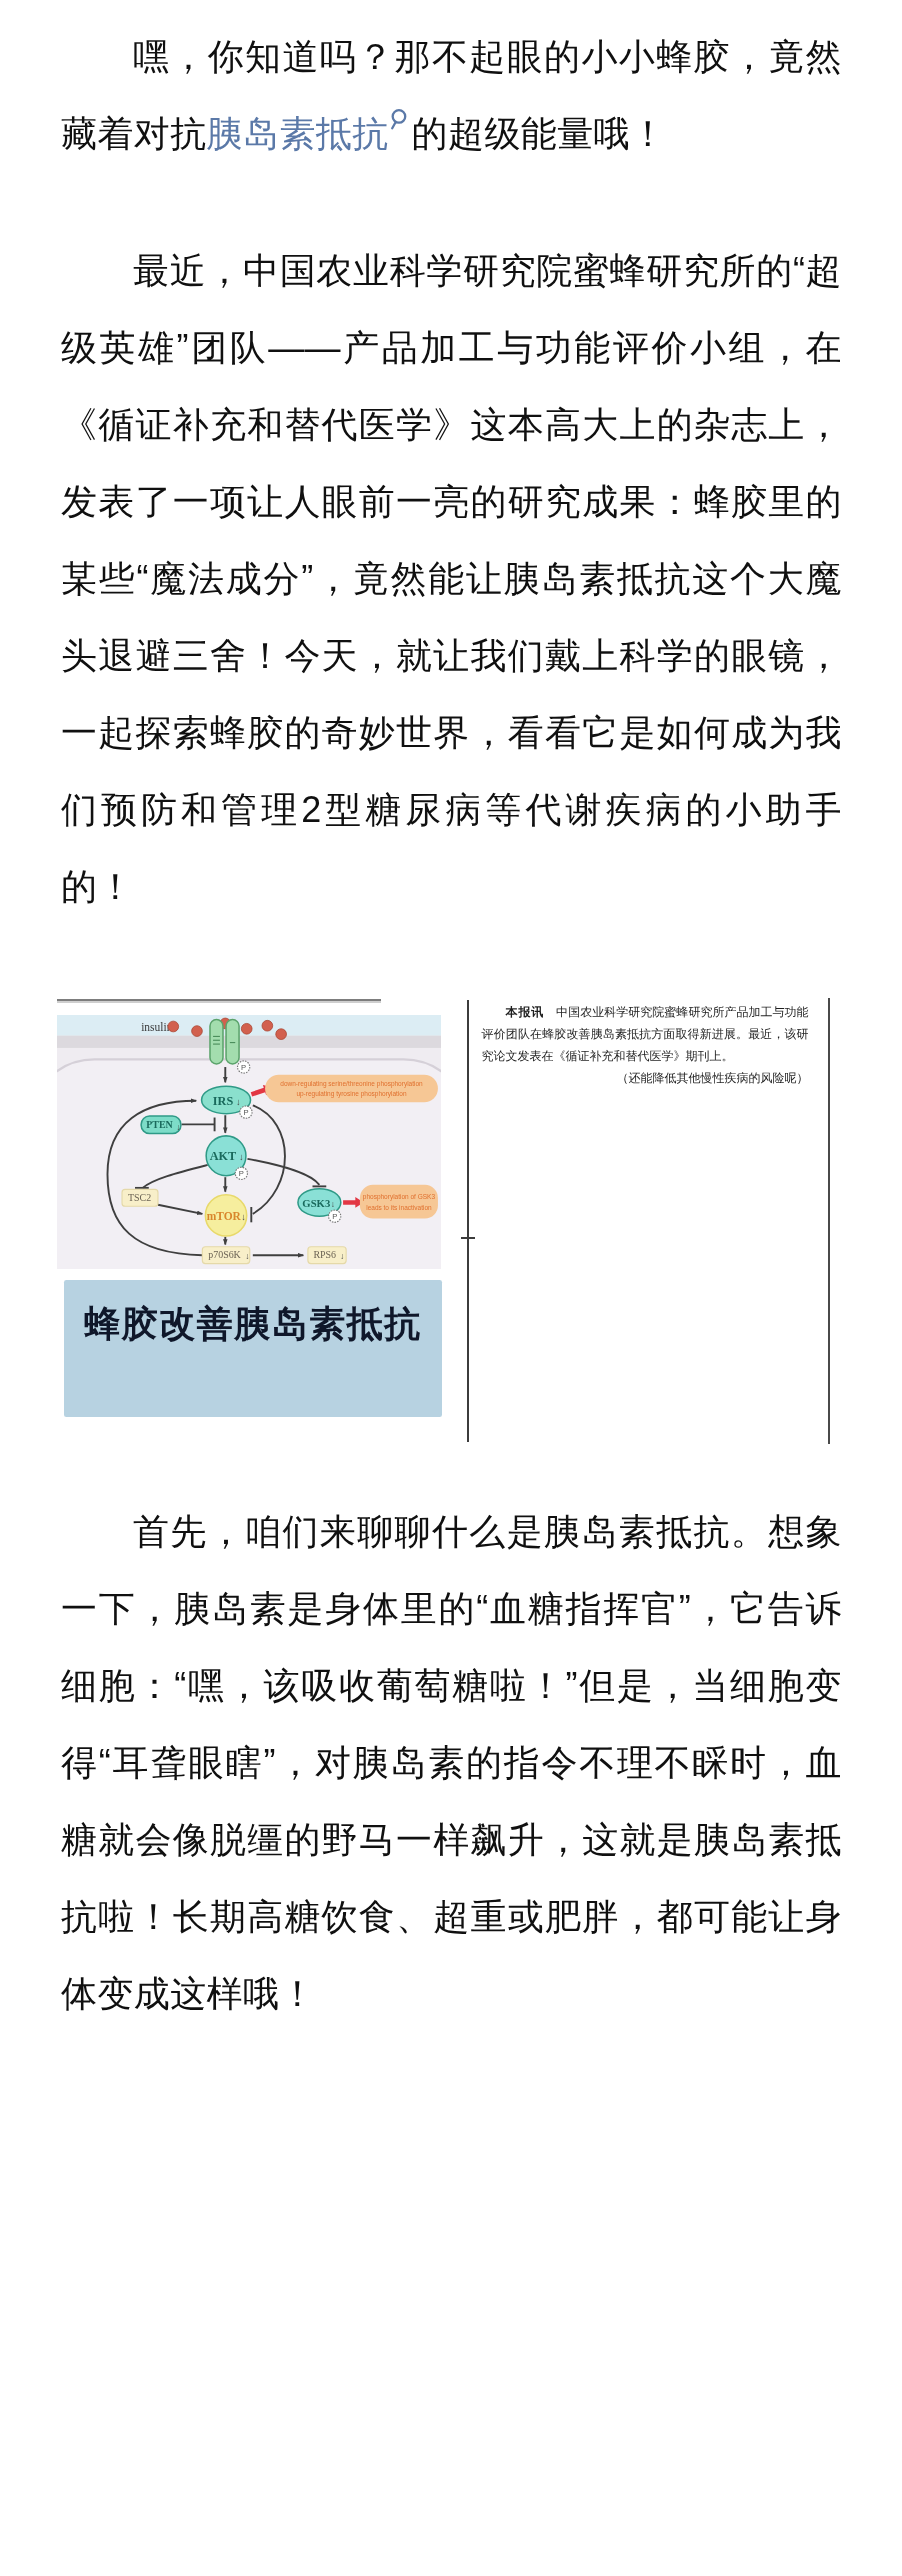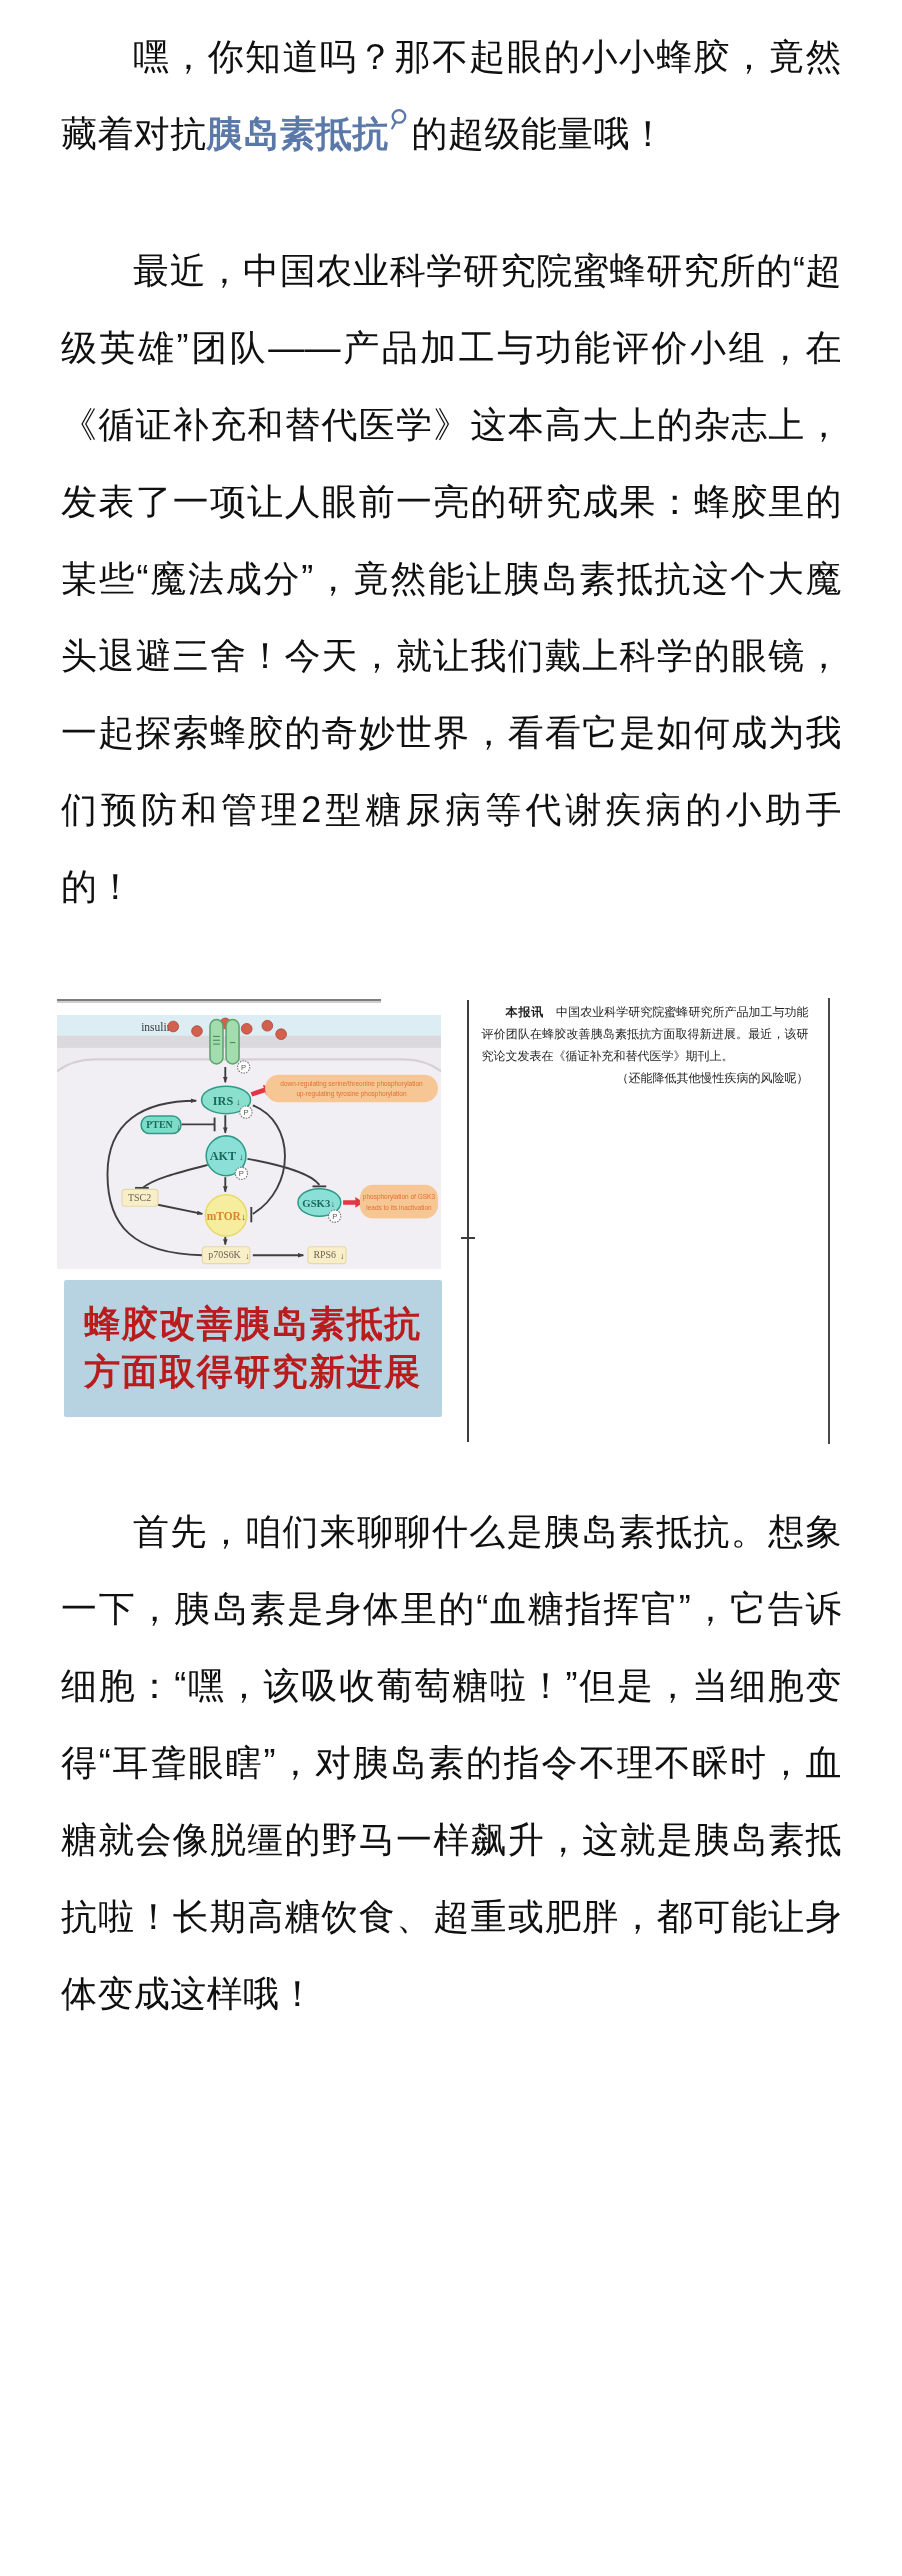--- a/index.html
+++ b/index.html
@@ -17,21 +17,21 @@
     font-size:36px;
     line-height:77px;
     letter-spacing:0.4px;
     text-align:justify;
     text-indent:2em;
     color:#101010;
   }
   .gap { margin-top:60px; }
 
   .kw { text-decoration:none; cursor:pointer; }
-  .kw span { color:#5b79a8;font-weight:bold; }
+  .kw span { color:#5b79a8; }
   .mag-icon {
     display:inline-block;
     width:20.7px; height:24.5px;
     position:relative; top:-13px;
     margin:0 1.5px 0 0.8px;
   }
 
   
   .fig {
     position:relative;
@@ -44,21 +44,21 @@
     background:#7d7d7d;
     border-bottom:2.3px solid #cfcfcf;
   }
   .pathway-svg { position:absolute; left:1.5px; top:17.6px; width:384px; height:254px; }
   .banner {
     position:absolute; left:8.4px; top:282px;
     width:378px; height:137px; box-sizing:border-box;
     background:#b7d2e1; border-radius:2.3px;
     text-align:center; padding-top:20.7px;
     font-weight:bold; font-size:36px; line-height:48px;
-    letter-spacing:1.5px; color:#b91c1c;
+    letter-spacing:1.5px; color:#0f172a;
   }
   .vdivider { position:absolute; left:411px; top:2.3px; width:2.3px; height:442px; background:#3c3c3c; }
   .vtick    { position:absolute; left:405px; top:239px; width:14.5px; height:2.3px; background:#3c3c3c; }
   .rrule    { position:absolute; left:772px; top:0; width:2.3px; height:446px; background:#4a4a4a; }
   .clip-col {
     position:absolute; left:426px; top:3.1px; width:327px;
     font-family:"Liberation Serif","DejaVu Serif",serif;
     font-size:12px; line-height:22px;
     color:#1e1e1e; text-align:justify;
   }
@@ -197,21 +197,20 @@
       </g>
       <g>
         <rect x="328" y="303" width="50" height="22" rx="4" fill="#f8efc9" stroke="#e5d9a9" stroke-width="1.5"></rect>
         <text x="350" y="318" text-anchor="middle" font-family="Liberation Serif,serif" font-size="13" fill="#6b6354">RPS6</text>
         <text x="370" y="319" font-size="11" fill="#444">↓</text>
       </g>
     </svg>
 
     <div class="banner">
       <div>蜂胶改善胰岛素抵抗</div>
-      <div>方面取得研究新进展</div>
     </div>
 
     <div class="vdivider"></div>
     <div class="vtick"></div>
 
     <div class="clip-col">
       <p class="clip-p"><b>本报讯</b><span>　中国农业科学研究院蜜蜂研究所产品加工与功能评价团队在蜂胶改善胰岛素抵抗方面取得新进展。最近，该研究论文发表在《循证补充和替代医学》期刊上。</span></p>
       <p class="clip-attr">（还能降低其他慢性疾病的风险呢）</p>
     </div>
 

